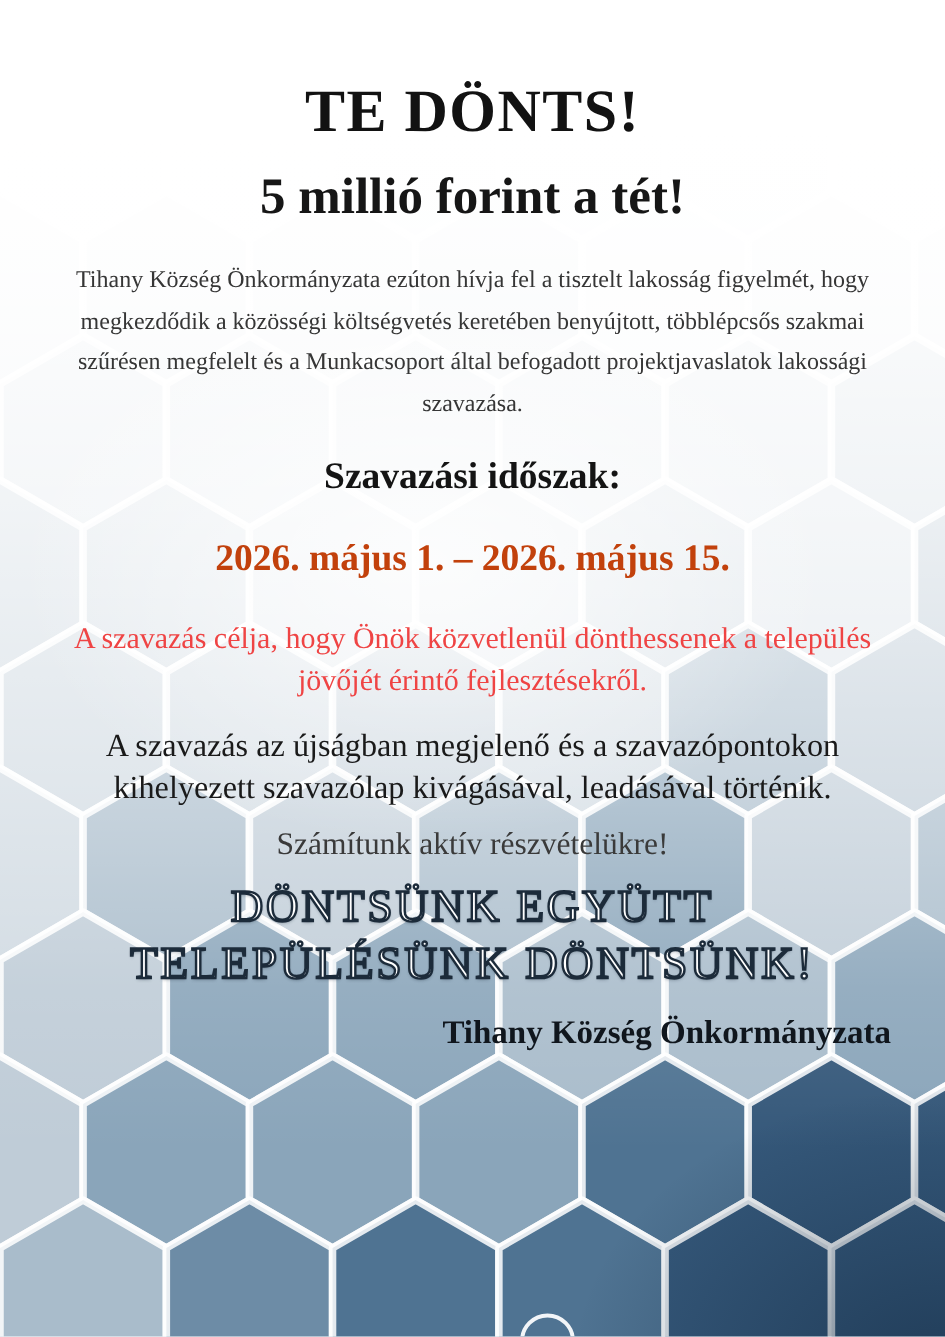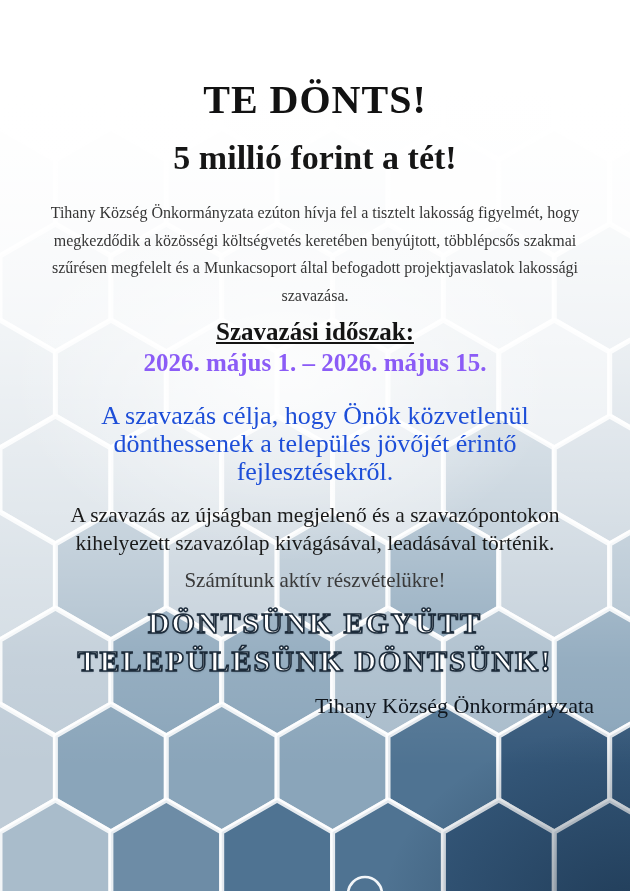--- a/index.html
+++ b/index.html
@@ -25,33 +25,33 @@
   .glow-mid{
     position:absolute;inset:0;z-index:1;pointer-events:none;
     background:radial-gradient(ellipse 62% 30% at 45% 42%,rgba(255,255,255,.75),rgba(255,255,255,0) 70%);
   }
   .tint-br{
     position:absolute;inset:0;z-index:1;pointer-events:none;
     background:radial-gradient(ellipse 55% 30% at 100% 103%,rgba(16,38,61,.55),rgba(16,38,61,0) 72%);
   }
   
   .content{position:absolute;inset:0;z-index:2;text-align:center;}
-  .title{margin:0;padding-top:76px;font-size:40px;font-weight:700;letter-spacing:1px;color:#121212;}
+  .title{margin:0;padding-top:50px;font-size:40px;font-weight:700;letter-spacing:1px;color:#121212;}
   .subtitle{margin:16px 0 0;font-size:34px;font-weight:700;color:#161616;}
   .intro{margin:22px auto 0;width:532px;font-size:16px;line-height:27.5px;color:#363636;}
-  .period-label{margin:9px 0 0;font-size:25px;font-weight:700;color:#141414;text-decoration:underline;}
-  .period-value{margin:3px 0 0;font-size:25px;font-weight:700;color:#8b5cf6;}
-  .purpose{margin:25px auto 0;width:560px;font-size:26px;line-height:28px;color:#1d4ed8;}
+  .period-label{margin:21px 0 0;font-size:25px;font-weight:700;color:#141414;}
+  .period-value{margin:27px 0 0;font-size:25px;font-weight:700;color:#c2410c;}
+  .purpose{margin:25px auto 0;width:560px;font-size:20px;line-height:28px;color:#ef4444;}
   .method{margin:15px auto 0;width:562px;font-size:21.5px;line-height:28px;font-weight:400;color:#1a1a1a;}
   .locations{margin:15px auto 0;width:568px;font-size:21.5px;line-height:29px;font-weight:700;color:#1a1a1a;text-align:justify;}
   .closing{margin:11px auto 0;font-size:21px;color:#3a3a3a;}
-  .slogan{margin:11px auto 0;font-size:30px;line-height:38px;font-weight:700;letter-spacing:2px;
+  .slogan{margin:11px auto 0;font-size:30px;line-height:38px;font-weight:400;letter-spacing:2px;
     color:#ffffff;-webkit-text-stroke:1.6px #1c2b3a;
     text-shadow:0 0 1px rgba(28,43,58,.6),0 1px 2px rgba(28,43,58,.35);}
-  .signature{margin:13px 36px 0 0;text-align:right;font-size:22px;font-weight:400;color:#10161d;}
+  .signature{margin:13px 36px 0 0;text-align:right;font-size:22px;font-weight:700;color:#10161d;}
   .circle-deco{position:absolute;left:343px;top:873px;z-index:2;}
 </style>
 </head>
 <body>
 
 <div class="poster">
 
   <svg class="hexbg" id="hexbg" width="630" height="891" viewBox="0 0 630 891">
       <polygon points="0.0,-128.0 0.0,-64.0 -55.4,-32.0 -110.9,-64.0 -110.9,-128.0 -55.4,-160.0 " fill="#f4f6f8" stroke="rgba(255,255,255,0.85)" stroke-width="5" stroke-linejoin="round"></polygon>
       <polygon points="110.9,-128.0 110.9,-64.0 55.4,-32.0 -0.0,-64.0 0.0,-128.0 55.4,-160.0 " fill="#fcfdfe" stroke="rgba(255,255,255,0.85)" stroke-width="5" stroke-linejoin="round"></polygon>

